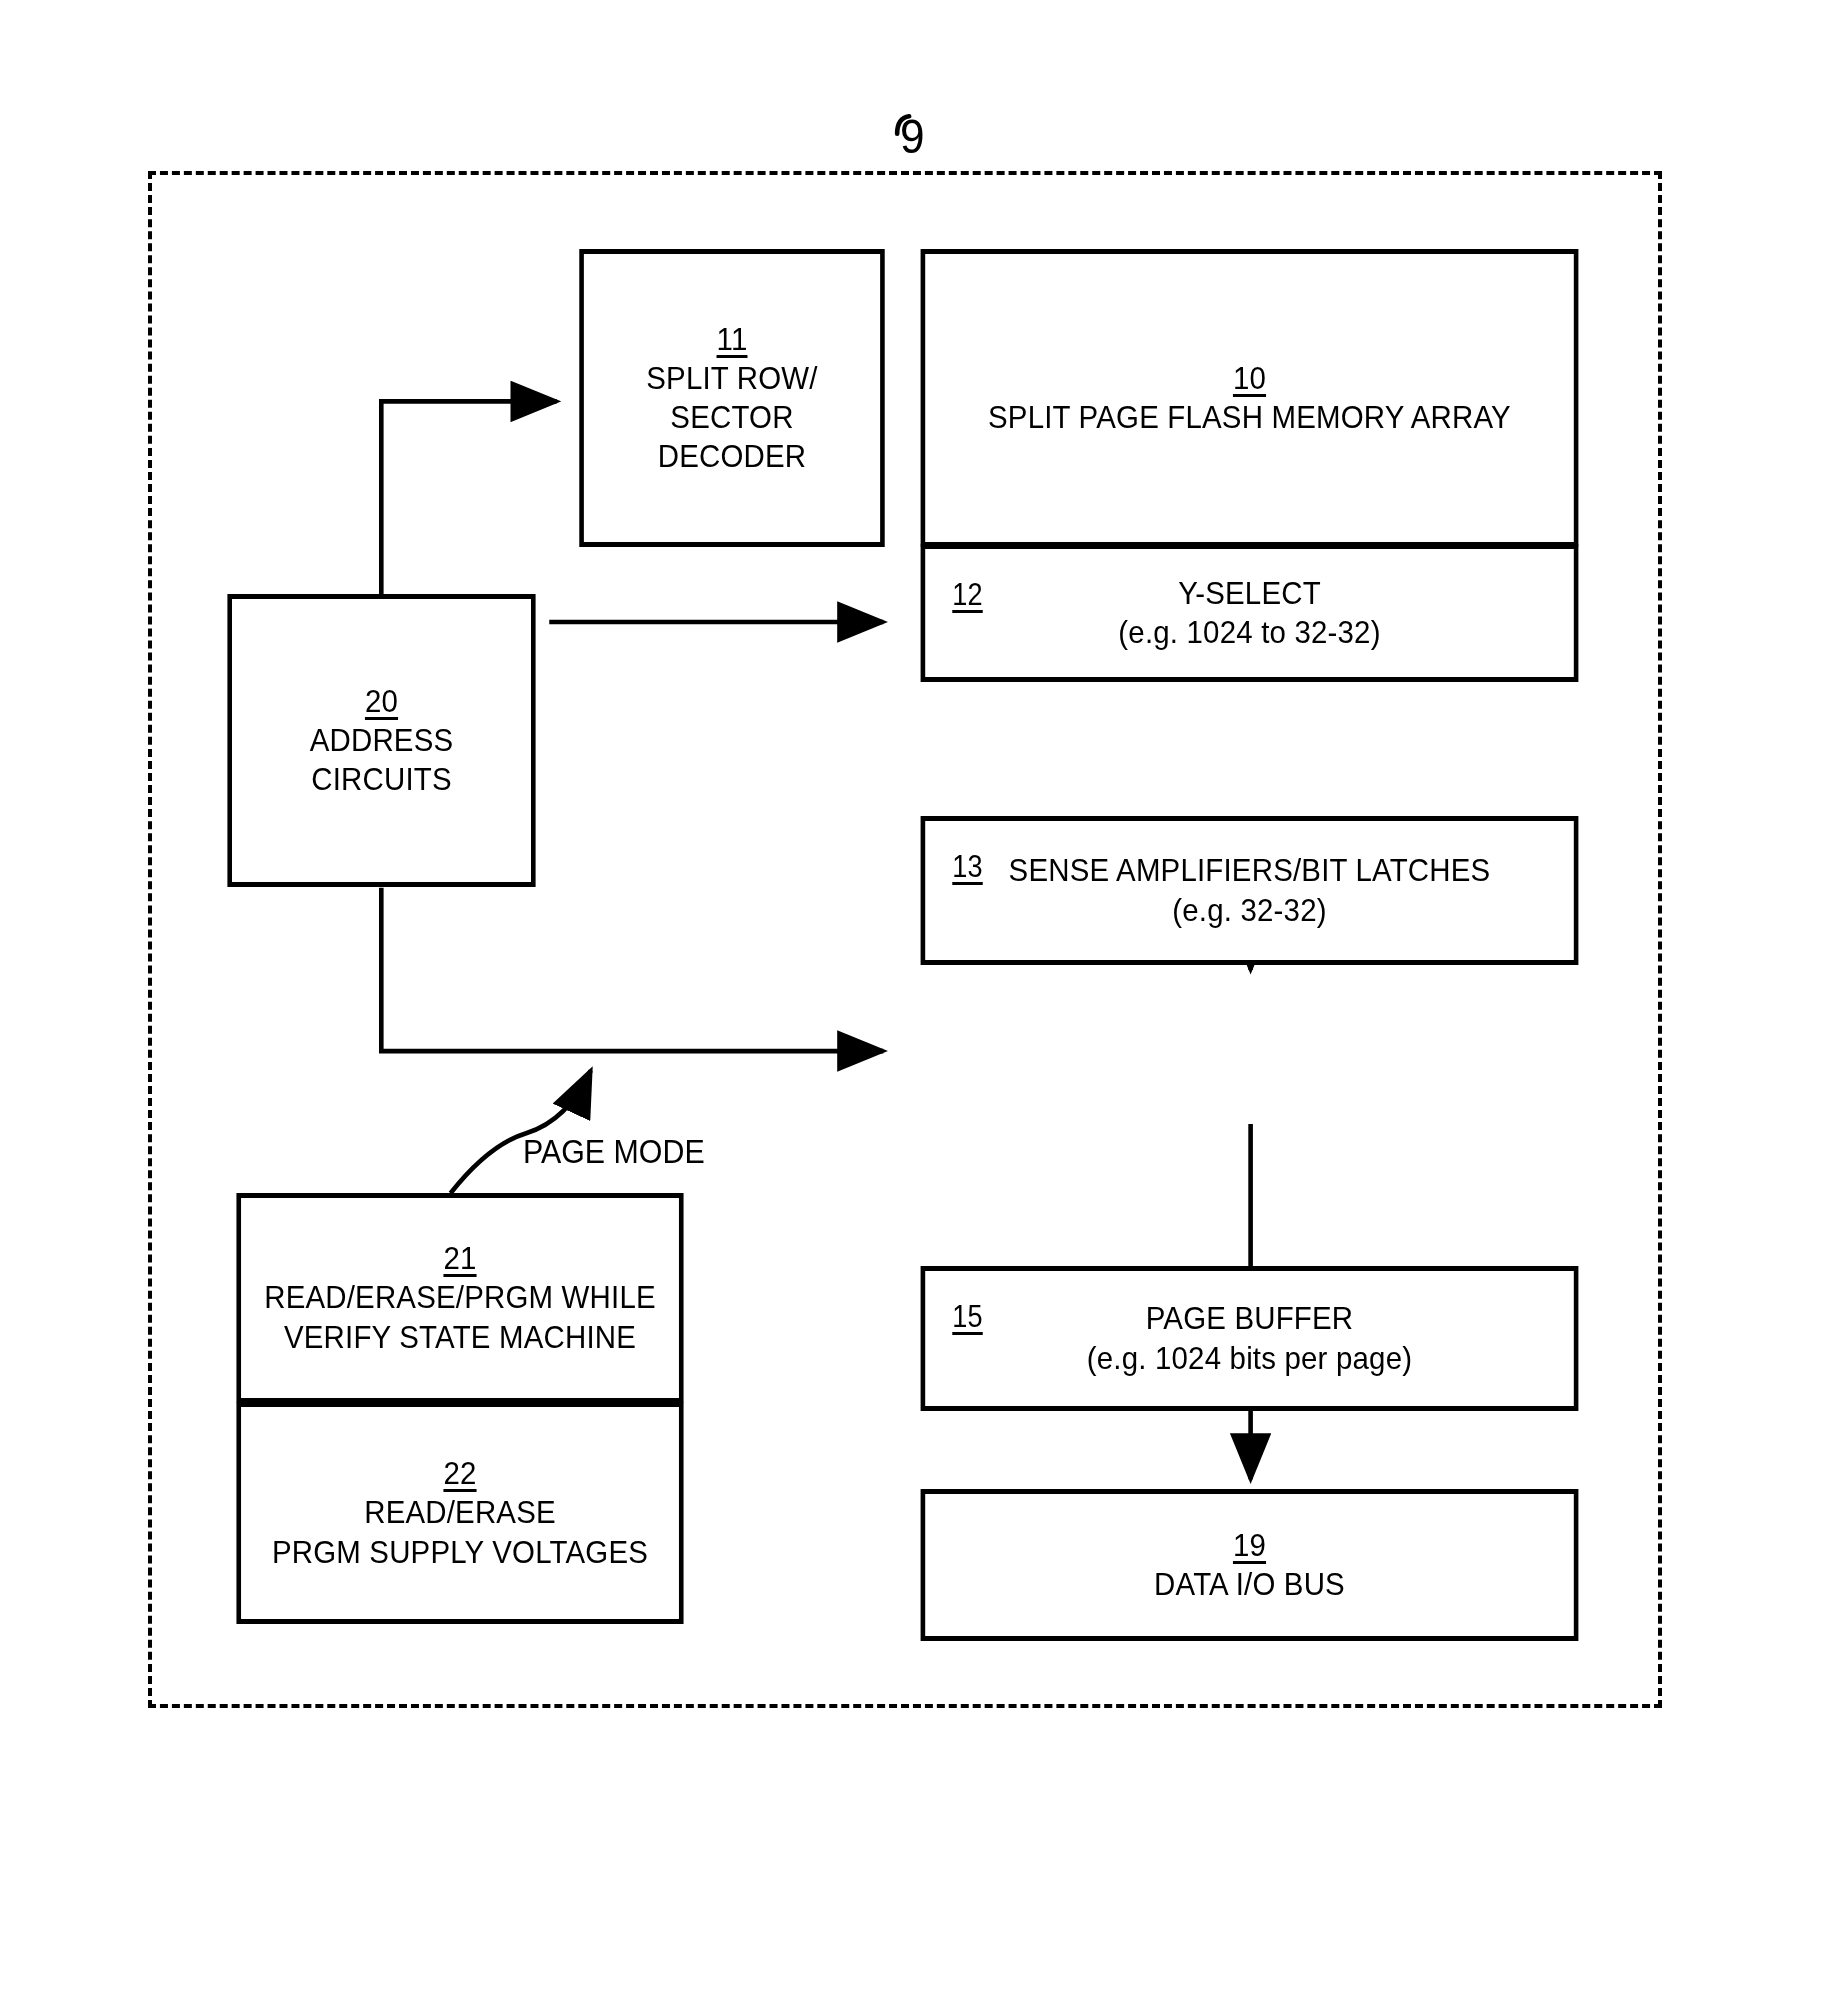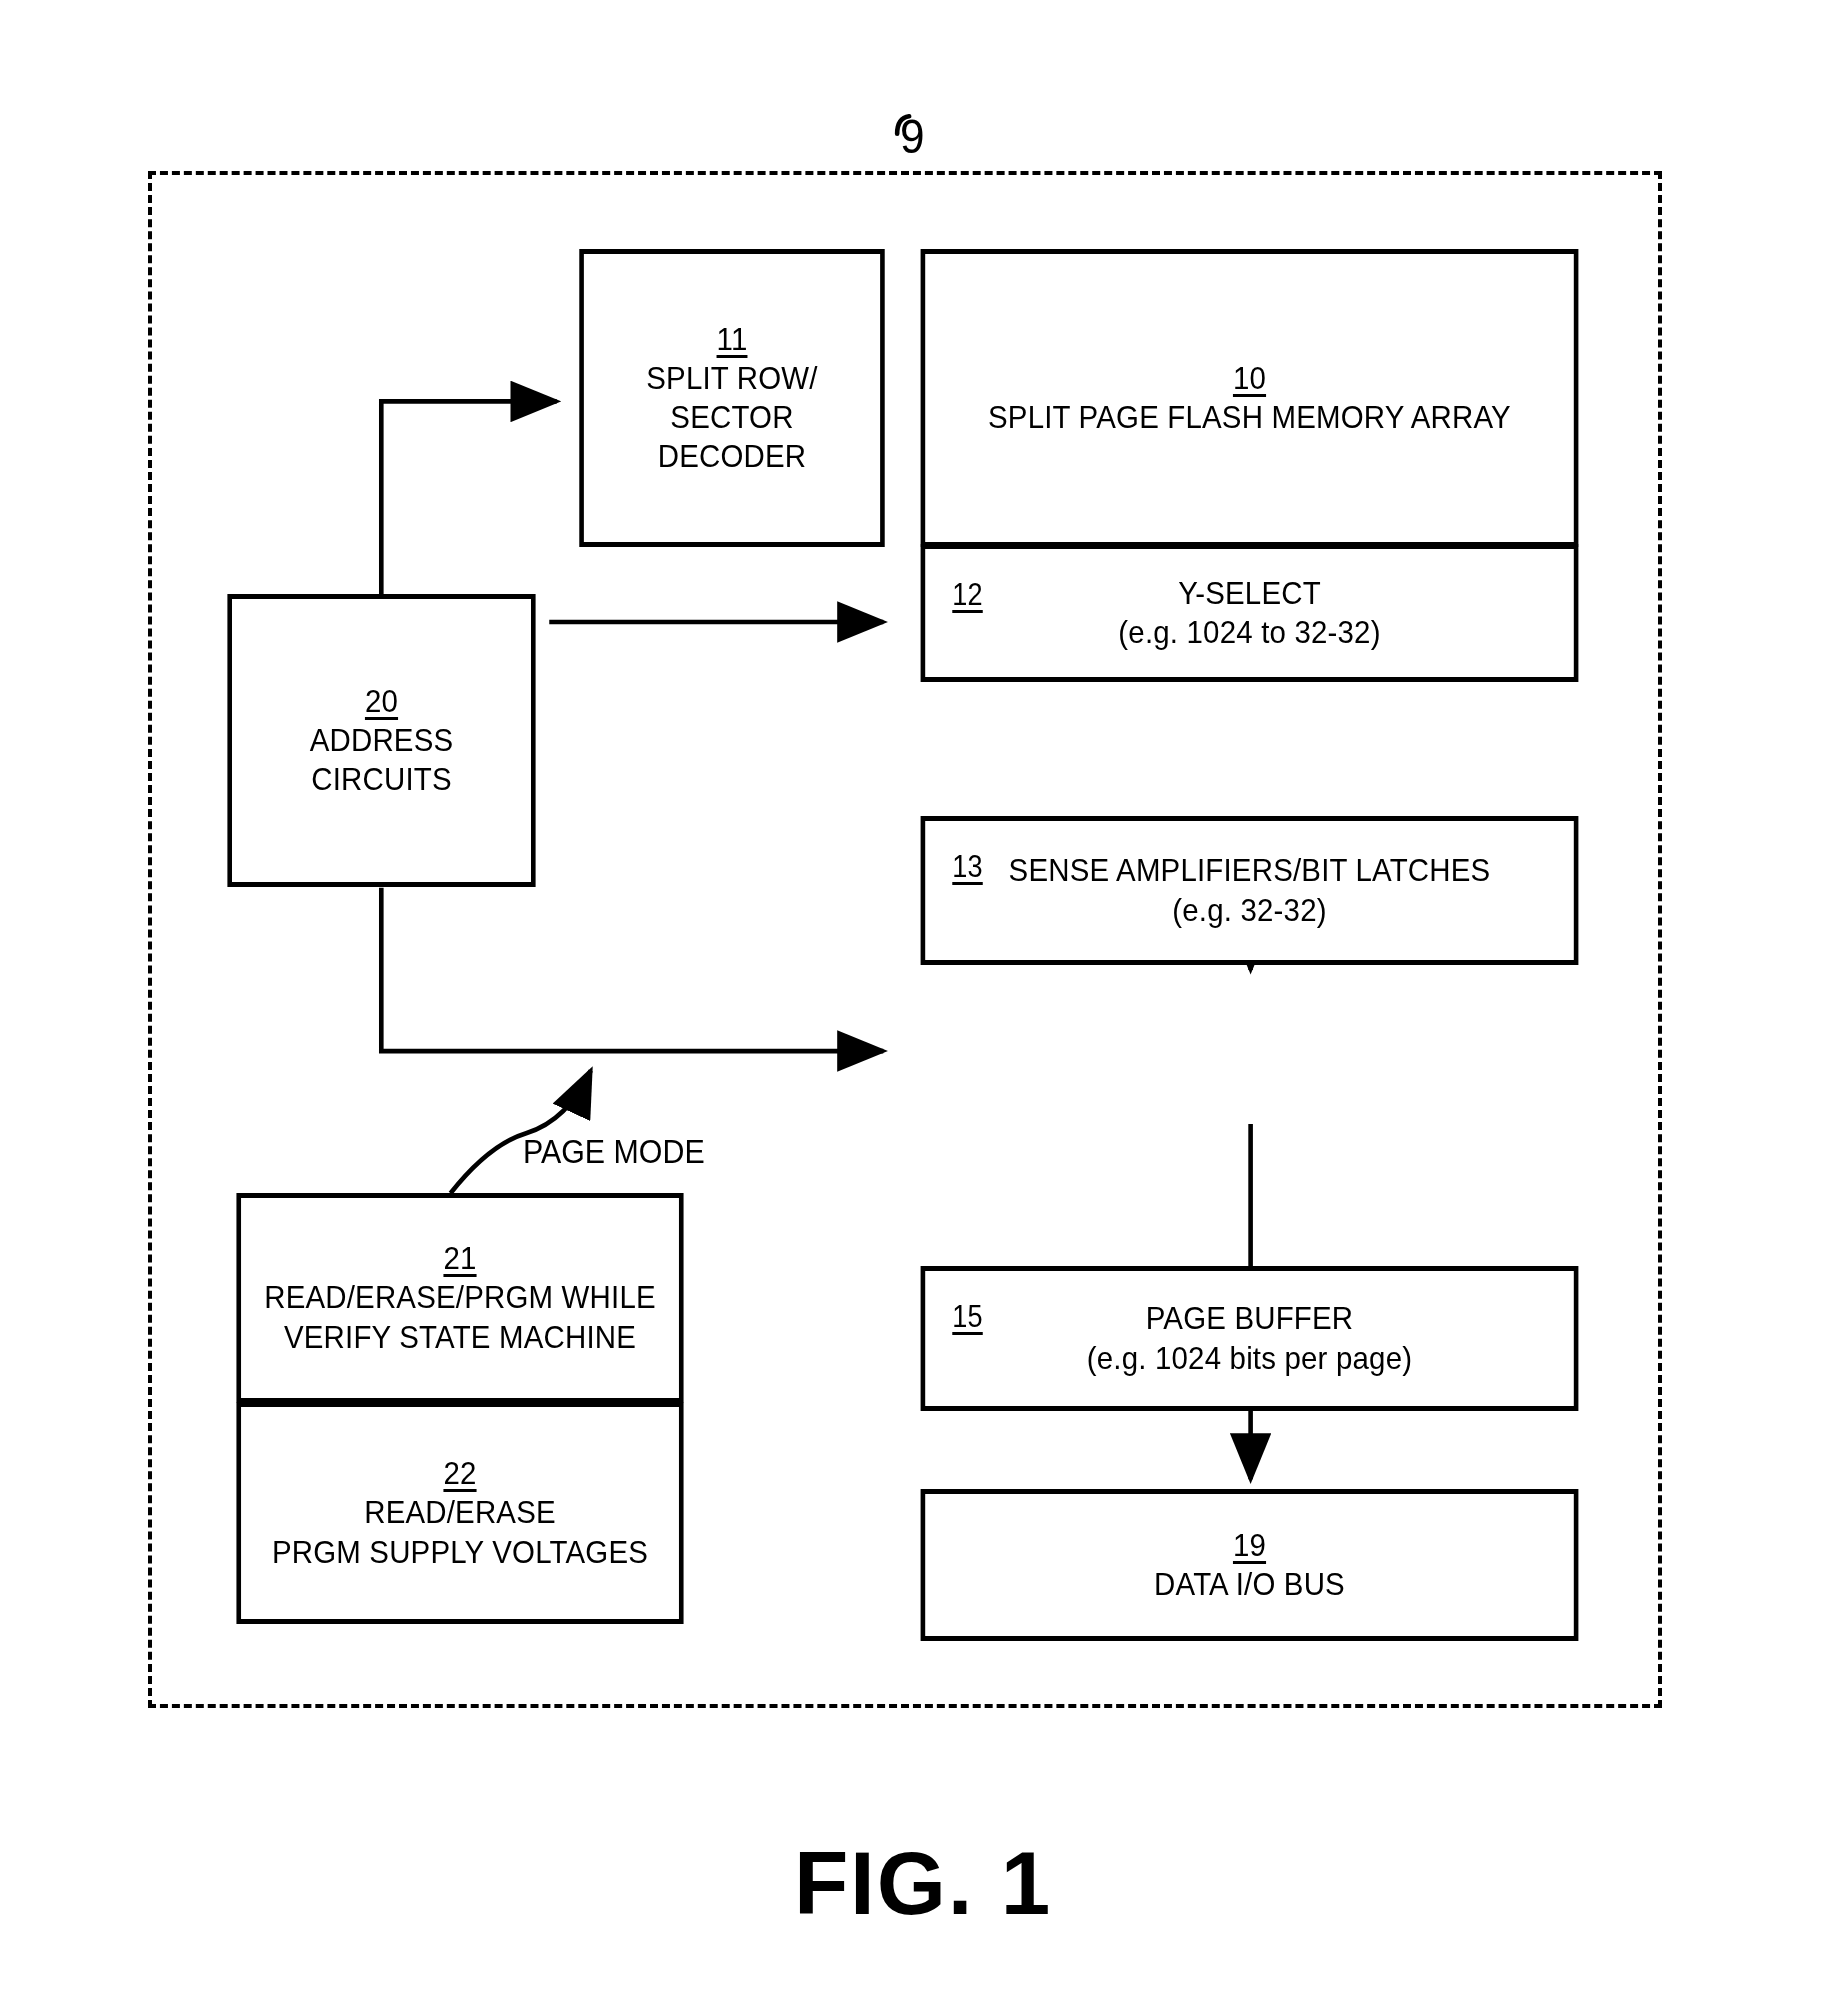--- a/index.html
+++ b/index.html
@@ -229,16 +229,15 @@
     <span class="blk-line">READ/ERASE/PRGM WHILE</span>
     <span class="blk-line">VERIFY STATE MACHINE</span>
   </div>
 
   <div class="blk patent-text" id="block-supply-voltages">
     <span class="ref-num">22</span>
     <span class="blk-line">READ/ERASE</span>
     <span class="blk-line">PRGM SUPPLY VOLTAGES</span>
   </div>
 
-  <div id="figure-caption">FIG. 1</div>
 
 </div>
 
 
 </body></html>

